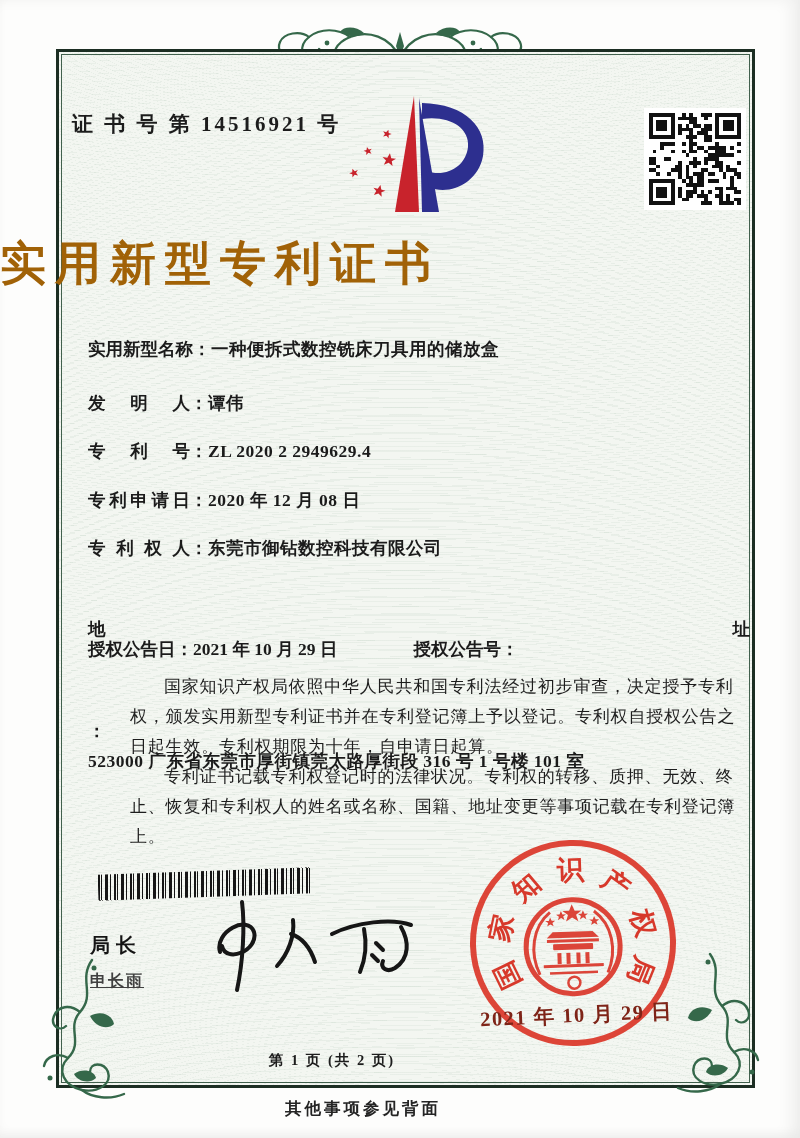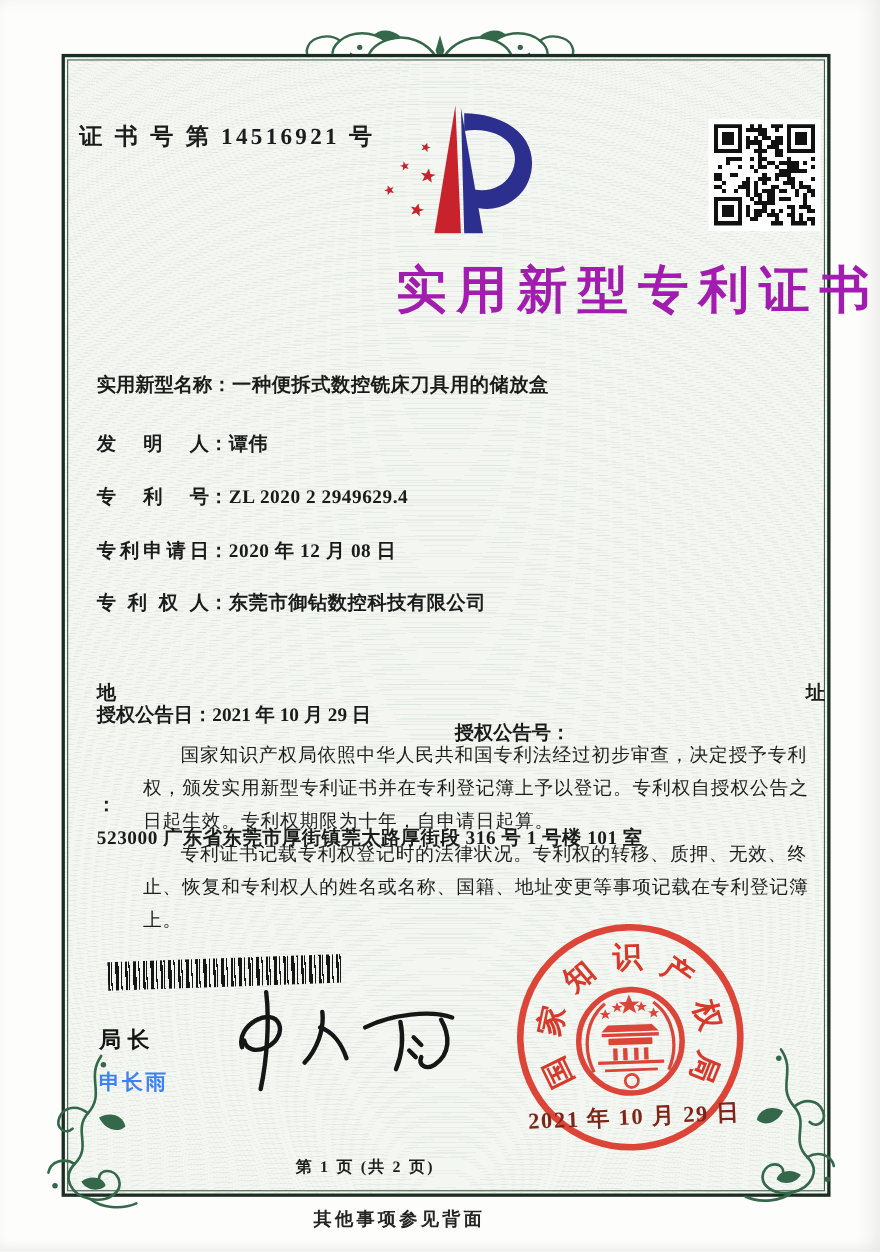--- a/index.html
+++ b/index.html
@@ -31,47 +31,47 @@
   
   .cert-number {
     left:72px; top:110px; font-size:21px; font-weight:600; color:#1c1c1c;
     letter-spacing:3px;
   }
   .logo { left:334px; top:90px; }
   .qr { left:644px; top:108px; width:102px; height:102px; background:#fff; padding:5px; }
   .qr svg { display:block; }
 
   .title {
-    left:0; top:233px; width:800px; text-align:right;
-    font-size:46px; font-weight:700; color:#a21caf; letter-spacing:9px;
+    left:0; top:233px; width:800px; text-align:left;
+    font-size:46px; font-weight:700; color:#a16207; letter-spacing:9px;
   }
 
   
   .field-row { left:88px; width:662px; font-size:17.5px; font-weight:600; color:#1b1b1b; display:flex; line-height:30px; }
   .field-label { flex:0 0 102px; text-align:justify; text-align-last:justify; white-space:nowrap; }
   .field-colon { flex:0 0 18px; }
   .field-value { flex:1 1 auto; letter-spacing:0.5px; }
   .row1 { top:334px; } .row2 { top:388px; } .row3 { top:436px; }
   .row4 { top:485px; } .row5 { top:533px; } .row6 { top:614px;flex-direction:column; }
   .row7 { top:634px; left:88px; width:662px; font-size:17.5px; font-weight:600; color:#1b1b1b; display:flex; }
   .row7 .pair { display:flex; line-height:30px; }
-  .row7 .pair2 { margin-left:76px;margin-top:17px; }
+  .row7 .pair2 { margin-left:76px; }
 
   
   .body-text { left:86px; top:672px; width:662px; color:#1d1d1d; }
   .body-text p { font-size:17px; line-height:30px; text-indent:2em; letter-spacing:0.8px; font-weight:500;margin-left:44px; }
 
   
   .barcode {
     left:98px; top:871px; width:214px; height:26px; transform:rotate(-2deg);
     background:
       repeating-linear-gradient(90deg, #151515 0 2px, rgba(0,0,0,0) 2px 3px, #151515 3px 4px, rgba(0,0,0,0) 4px 7px, #151515 7px 10px, rgba(0,0,0,0) 10px 12px, #151515 12px 13px, rgba(0,0,0,0) 13px 16px);
   }
   .signer-title { left:90px; top:932px; font-size:20px; font-weight:700; color:#141414; letter-spacing:6px;text-align:center; }
-  .signer-name  { left:90px; top:971px; font-size:19px; font-weight:700; color:#3b82f6; letter-spacing:2px; }
+  .signer-name  { left:90px; top:971px; font-size:16px; font-weight:700; color:#404040; letter-spacing:2px;text-decoration:underline; }
   .signature { left:196px; top:896px; }
 
   .seal {
     left:470px; top:840px; width:206px; height:206px; border-radius:50%;
     border:6px solid rgba(218,44,30,0.88);
     transform:rotate(-2deg);
   }
   .seal-char {
     position:absolute; left:50%; top:50%; width:30px; height:30px; margin-left:-15px; margin-top:-15px;
     font-size:27px; font-weight:700; color:rgba(213,40,26,0.92); text-align:center; line-height:30px;

